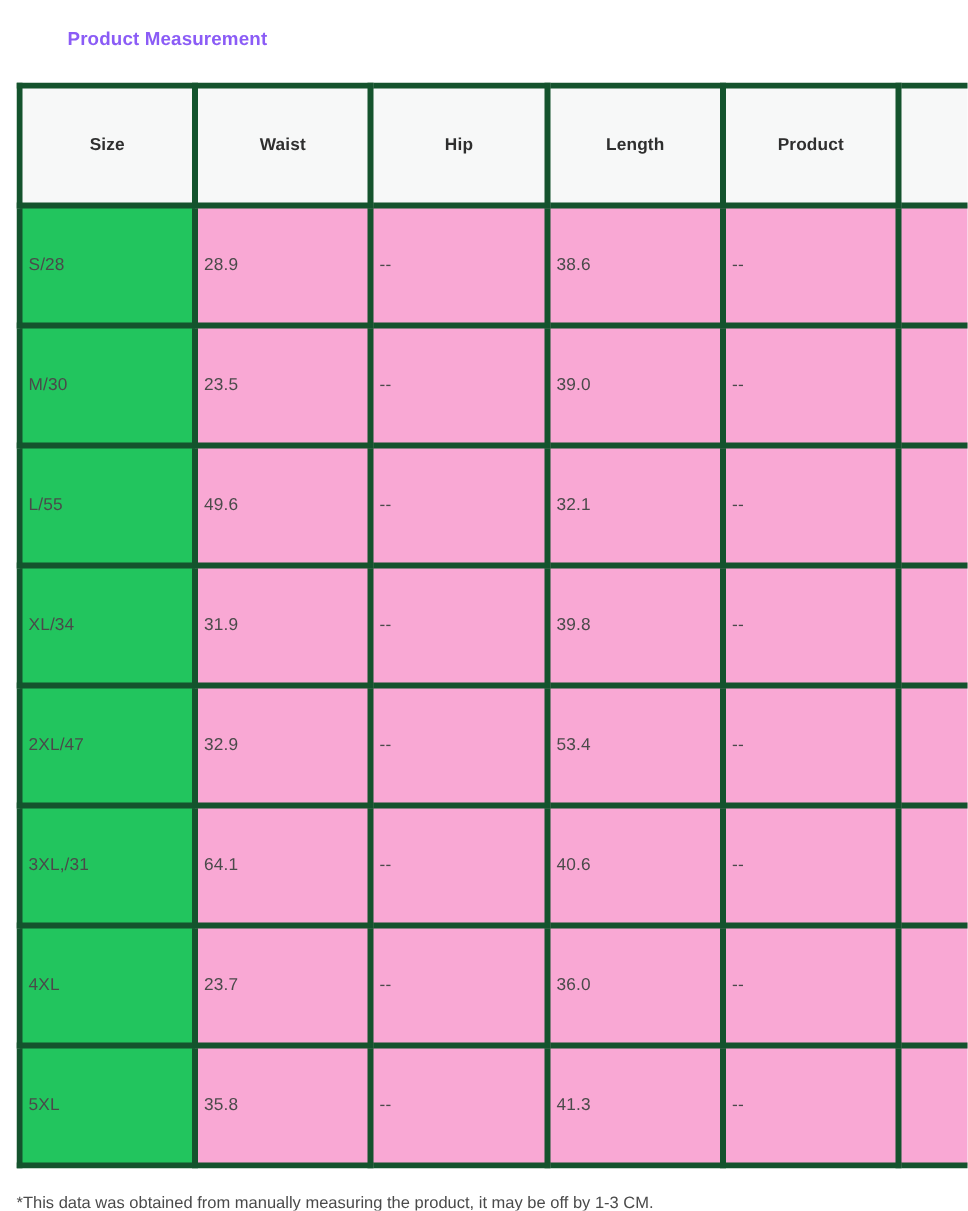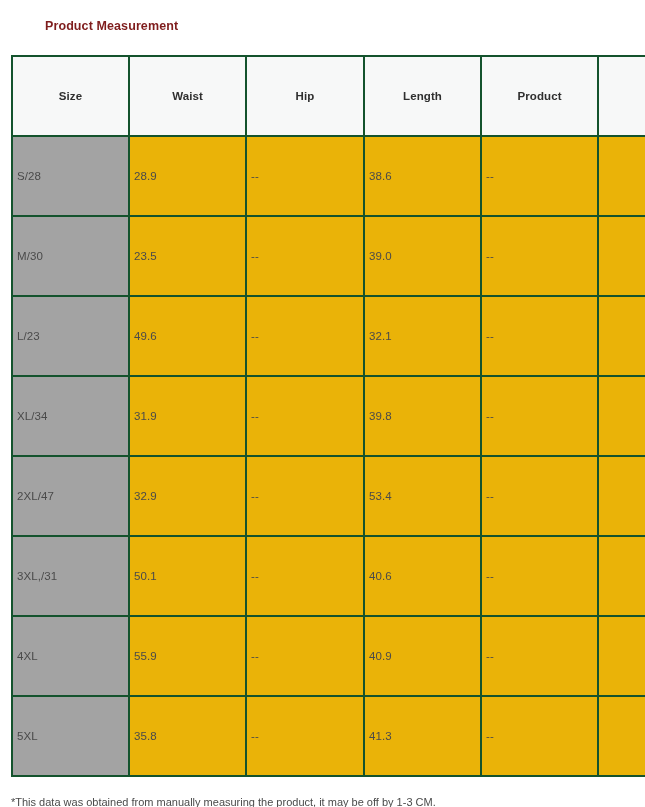--- a/index.html
+++ b/index.html
@@ -20,21 +20,21 @@
     height: 807px;
     overflow: hidden;
   }
 
   .page-title {
     position: absolute;
     left: 11px;
     top: 18px;
     font-size: 12.5px;
     font-weight: bold;
-    color: #7f1d1d;
+    color: #8b5cf6;
     letter-spacing: 0.1px;
     line-height: 16px;
     white-space: nowrap;
     padding-left: 34px;
   }
 
   .table-wrap {
     position: absolute;
     left: 11px;
     top: 55px;
@@ -51,45 +51,45 @@
 
   table.measure col.c-size   { width: 117px; }
   table.measure col.c-waist  { width: 117px; }
   table.measure col.c-hip    { width: 118px; }
   table.measure col.c-length { width: 117px; }
   table.measure col.c-weight { width: 117px; }
   table.measure col.c-extra  { width: 134px; }
 
   table.measure th,
   table.measure td {
-    border: 2px solid #14532d;
+    border: 4px solid #14532d;
     height: 80px;
     vertical-align: middle;
     padding: 0 4px;
     box-sizing: border-box;
   }
 
   table.measure thead th {
     background: #f7f8f8;
     font-size: 11.5px;
     font-weight: bold;
     color: #2f2f2f;
     letter-spacing: 0.1px;
   }
 
   table.measure tbody td {
-    background: #eab308;
+    background: #f9a8d4;
     font-size: 11.5px;
     font-weight: normal;
     color: #4a4a4a;
     letter-spacing: 0.1px;
   }
 
   table.measure tbody td.size-cell {
-    background: #a3a3a3;
+    background: #22c55e;
     color: #4a4a4a;
   }
 
   .footnote {
     position: absolute;
     left: 11px;
     top: 795px;
     font-size: 11px;
     color: #4a4a4a;
     line-height: 15px;
@@ -134,21 +134,21 @@
         </tr>
         <tr>
           <td class="size-cell">M/30</td>
           <td>23.5</td>
           <td>--</td>
           <td>39.0</td>
           <td>--</td>
           <td></td>
         </tr>
         <tr>
-          <td class="size-cell">L/23</td>
+          <td class="size-cell">L/55</td>
           <td>49.6</td>
           <td>--</td>
           <td>32.1</td>
           <td>--</td>
           <td></td>
         </tr>
         <tr>
           <td class="size-cell">XL/34</td>
           <td>31.9</td>
           <td>--</td>
@@ -159,31 +159,31 @@
         <tr>
           <td class="size-cell">2XL/47</td>
           <td>32.9</td>
           <td>--</td>
           <td>53.4</td>
           <td>--</td>
           <td></td>
         </tr>
         <tr>
           <td class="size-cell">3XL,/31</td>
-          <td>50.1</td>
+          <td>64.1</td>
           <td>--</td>
           <td>40.6</td>
           <td>--</td>
           <td></td>
         </tr>
         <tr>
           <td class="size-cell">4XL</td>
-          <td>55.9</td>
+          <td>23.7</td>
           <td>--</td>
-          <td>40.9</td>
+          <td>36.0</td>
           <td>--</td>
           <td></td>
         </tr>
         <tr>
           <td class="size-cell">5XL</td>
           <td>35.8</td>
           <td>--</td>
           <td>41.3</td>
           <td>--</td>
           <td></td>

